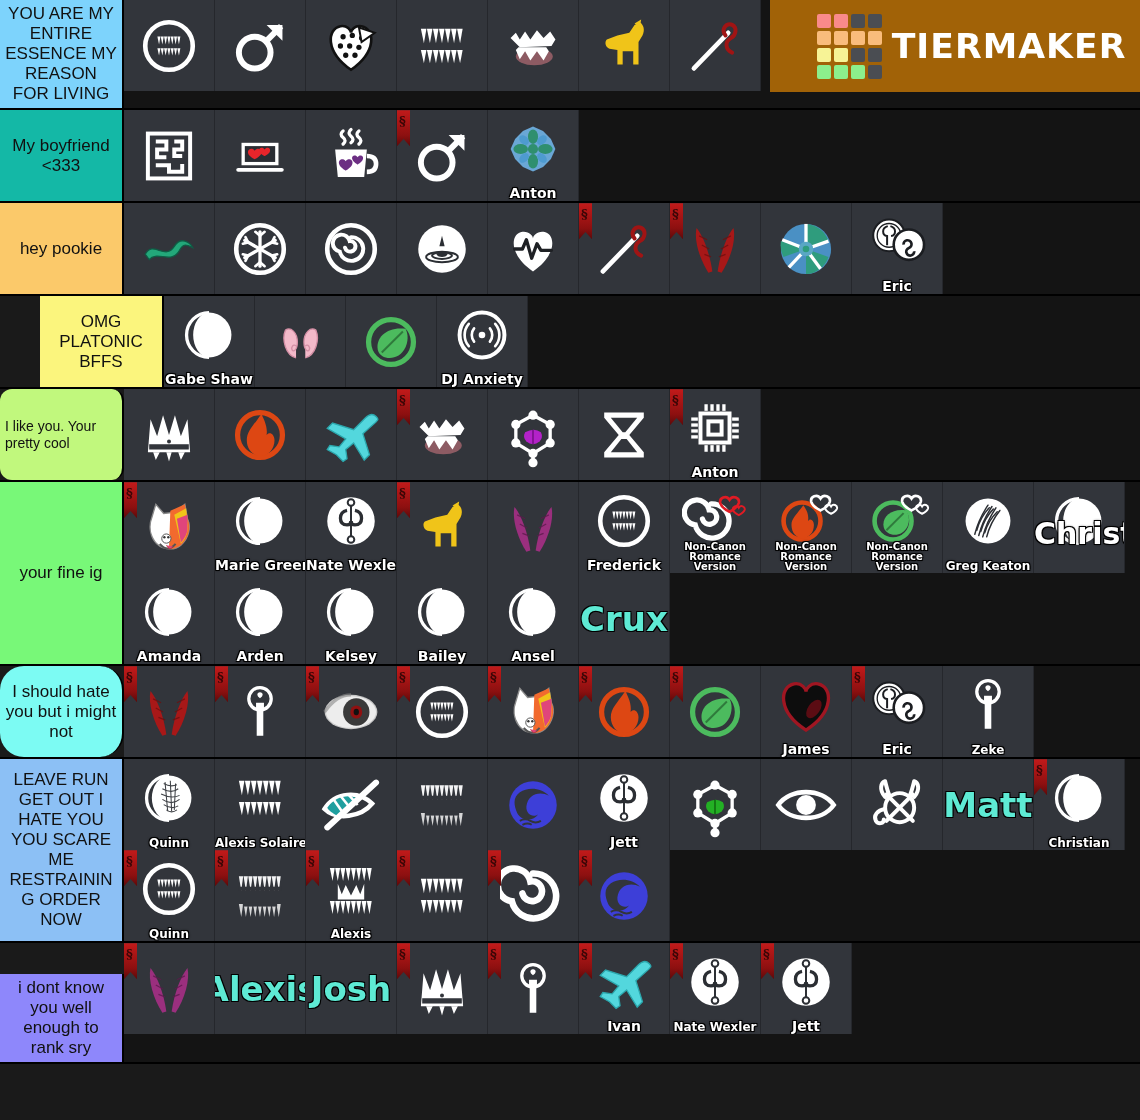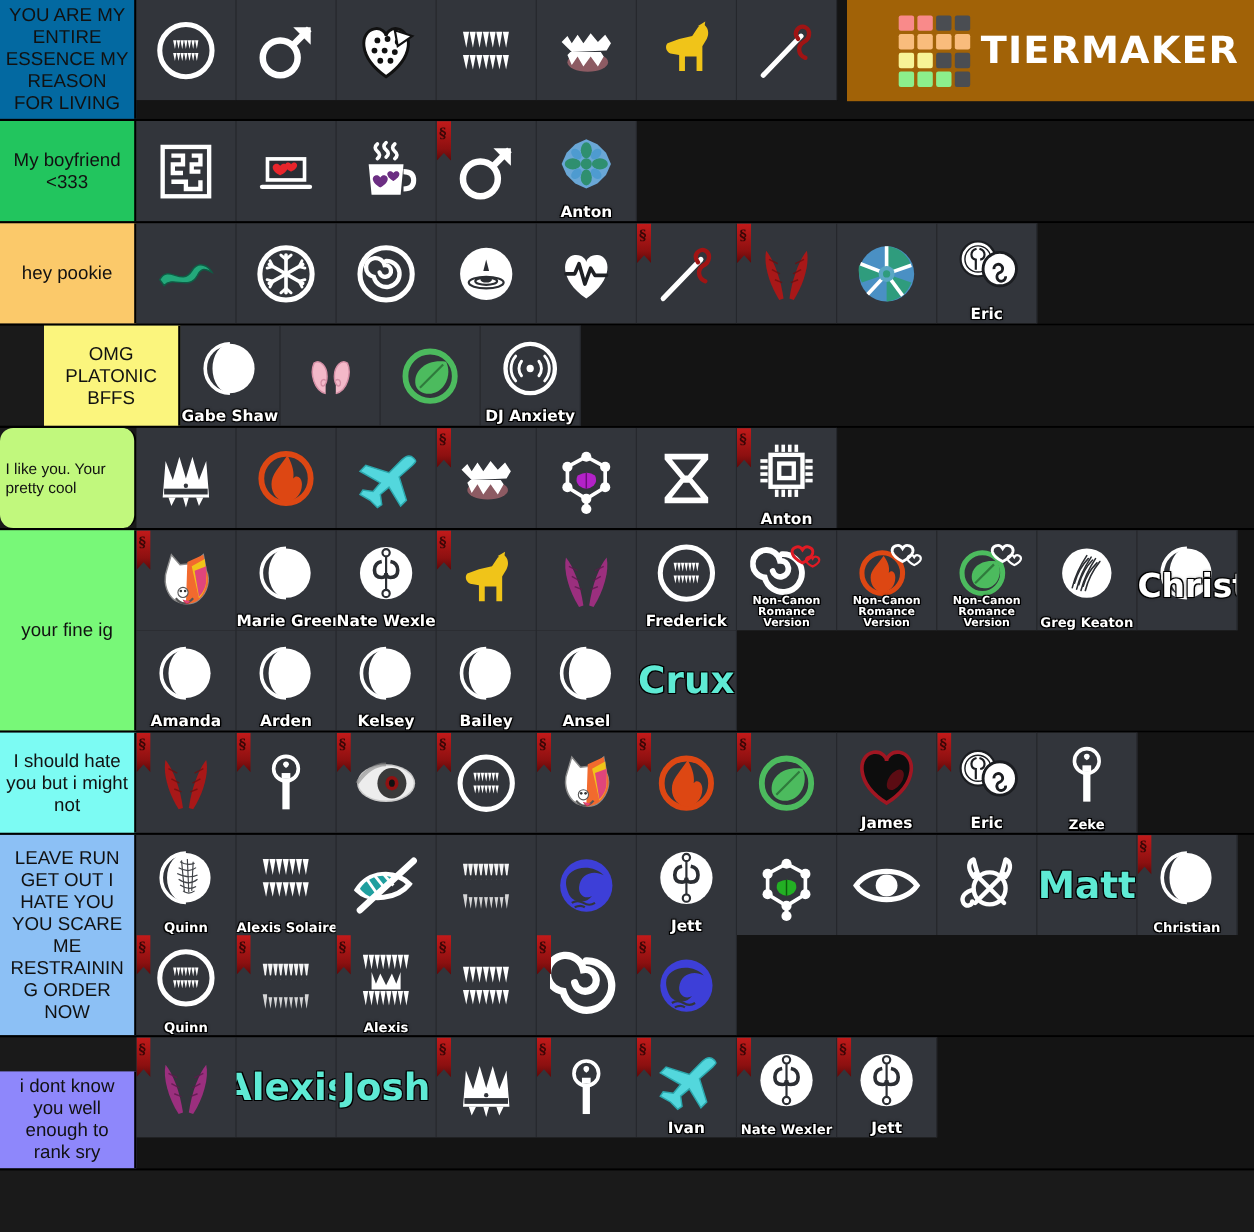--- a/index.html
+++ b/index.html
@@ -93,21 +93,21 @@
         <div class="logo-cell" style="background: rgb(140, 239, 140);"></div>
         <div class="logo-cell" style="background: rgb(140, 239, 140);"></div>
         <div class="logo-cell" style="background: rgb(140, 239, 140);"></div>
         <div class="logo-cell" style="background: rgb(74, 77, 82);"></div>
       </div>
     <div class="logo-word">TIERMAKER</div>
   </div>
 
   <div id="tiers">
       <div class="tier-row">
-        <div class="tier-label" style="background: #0369a1;">YOU ARE MY ENTIRE ESSENCE MY REASON FOR LIVING</div>
+        <div class="tier-label" style="background: #7dd3fc;">YOU ARE MY ENTIRE ESSENCE MY REASON FOR LIVING</div>
         <div class="tier-items">
           <div class="tile">
             <div class="glyph">
               <svg class="svgi " viewBox="0 0 100 100" xmlns="http://www.w3.org/2000/svg">
                 <circle cx="50" cy="50" r="36" fill="none" stroke="#ffffff" stroke-width="7"></circle>
                 <g transform="translate(50,50) scale(0.55) translate(-50,-50)">
                   <path d="M18 24 L22.57142857142857 46 L26.411428571428573 24 Z" fill="#ffffff"></path>
                   <path d="M27.142857142857142 24 L31.714285714285715 46 L35.55428571428571 24 Z" fill="#ffffff"></path>
                   <path d="M36.285714285714285 24 L40.857142857142854 46 L44.69714285714286 24 Z" fill="#ffffff"></path>
                   <path d="M45.42857142857143 24 L50 46 L53.84 24 Z" fill="#ffffff"></path>
@@ -193,21 +193,21 @@
             <div class="glyph">
               <svg class="svgi " viewBox="0 0 100 100" xmlns="http://www.w3.org/2000/svg">
                 <line x1="18" y1="84" x2="70" y2="30" stroke="#ffffff" stroke-width="7" stroke-linecap="round"></line>
                 <path d="M66 34 C58 24 68 14 76 18 C84 22 82 34 74 38 C64 44 66 56 76 60" fill="none" stroke="#a01414" stroke-width="6" stroke-linecap="round"></path>
               </svg>
             </div>
           </div>
         </div>
       </div>
       <div class="tier-row">
-        <div class="tier-label" style="background: #22c55e;">My boyfriend &lt;333</div>
+        <div class="tier-label" style="background: #14b8a6;">My boyfriend &lt;333</div>
         <div class="tier-items">
           <div class="tile">
             <div class="glyph">
               <svg class="svgi " viewBox="0 0 100 100" xmlns="http://www.w3.org/2000/svg">
                 <g fill="none" stroke="#ffffff" stroke-width="6">
                   <rect x="18" y="16" width="64" height="68"></rect>
                   <path d="M30 28 L46 28 L46 40 L32 40 L32 52 L46 52"></path>
                   <path d="M58 28 L70 28 L70 40 L58 40 L58 50 L70 50"></path>
                   <path d="M30 64 L50 64 L50 74 L70 74 L70 62"></path>
                 </g>
@@ -753,21 +753,21 @@
             <div class="cap">Ansel</div>
           </div>
           <div class="tile">
             <div class="glyph">
               <div class="txt-only">Crux</div>
             </div>
           </div>
         </div>
       </div>
       <div class="tier-row">
-        <div class="tier-label" style="background: rgb(124, 251, 243);">I should hate you but i might not</div>
+        <div class="tier-label" style="background: rgb(124, 251, 243); border-radius: 24px;">I should hate you but i might not</div>
         <div class="tier-items">
           <div class="tile">
             <div class="ribbon"></div>
             <div class="glyph">
               <svg class="svgi " viewBox="0 0 100 100" xmlns="http://www.w3.org/2000/svg">
                 <path d="M40 86 C26 64 18 36 22 18 C32 30 42 56 46 84 Z" fill="#a81818"></path>
                 <path d="M60 86 C74 64 82 36 78 18 C68 30 58 56 54 84 Z" fill="#a81818"></path>
                 <g stroke="#6e0f0f" stroke-width="2" opacity="0.8">
                   <path d="M26 30 L38 36"></path>
                   <path d="M30 44 L41 50"></path>

